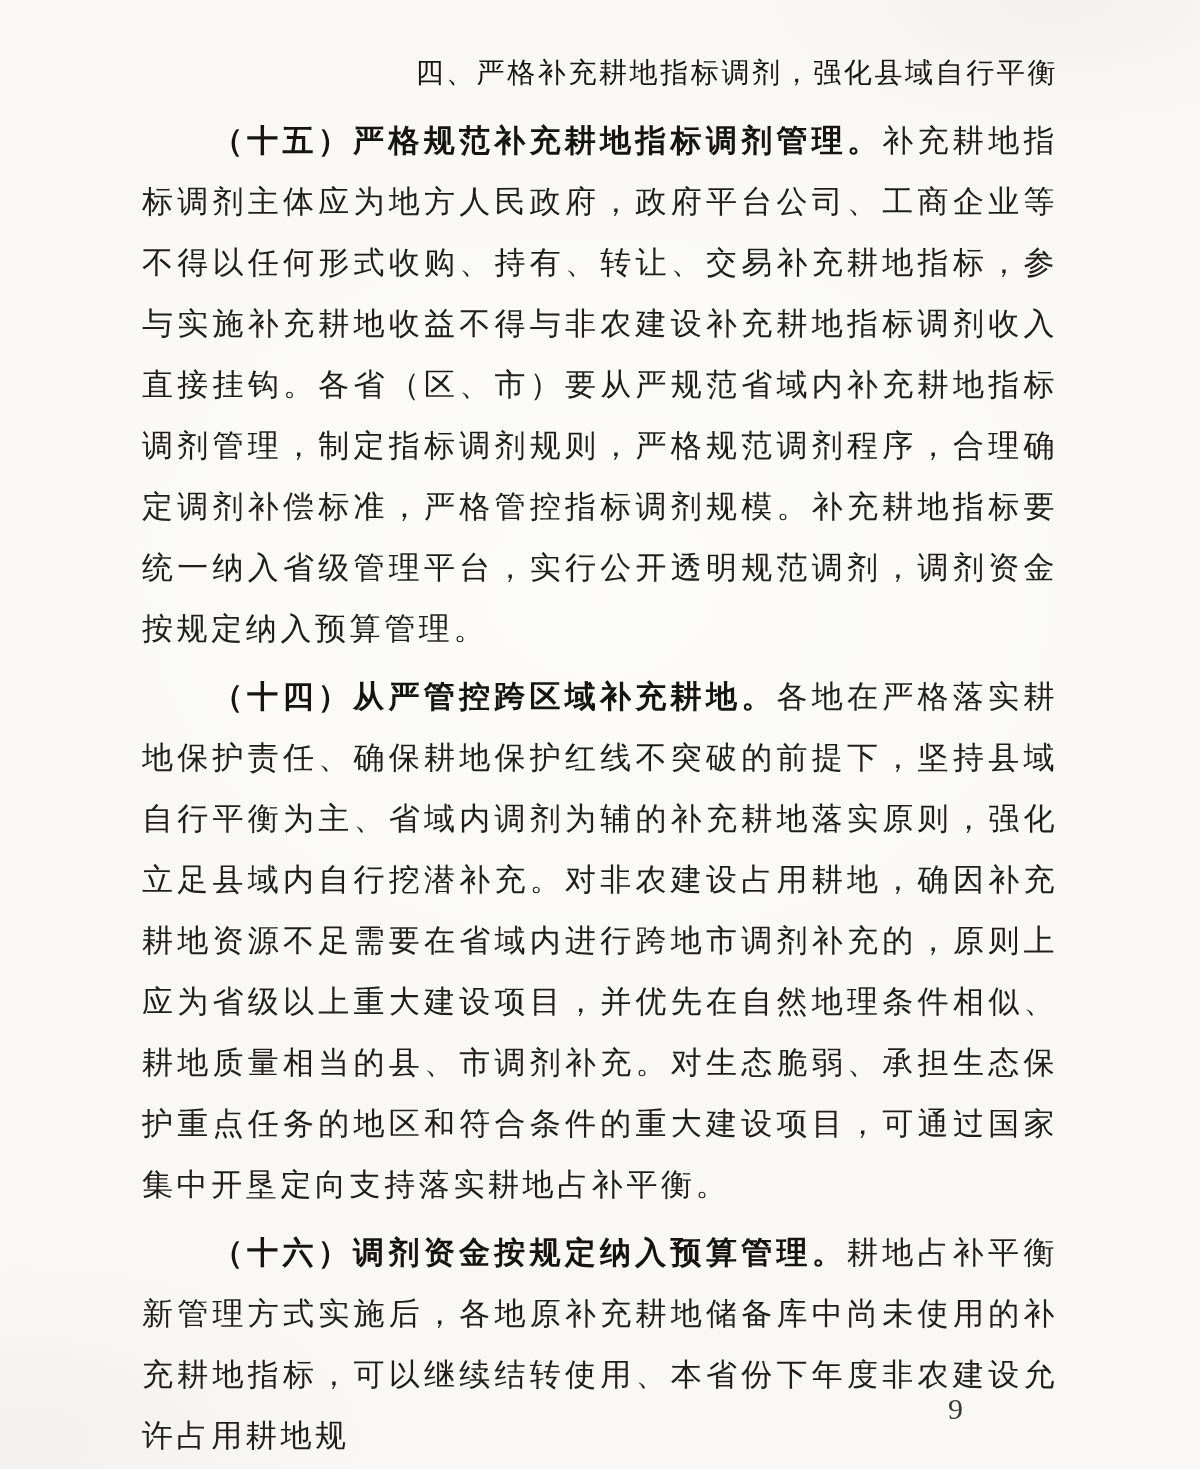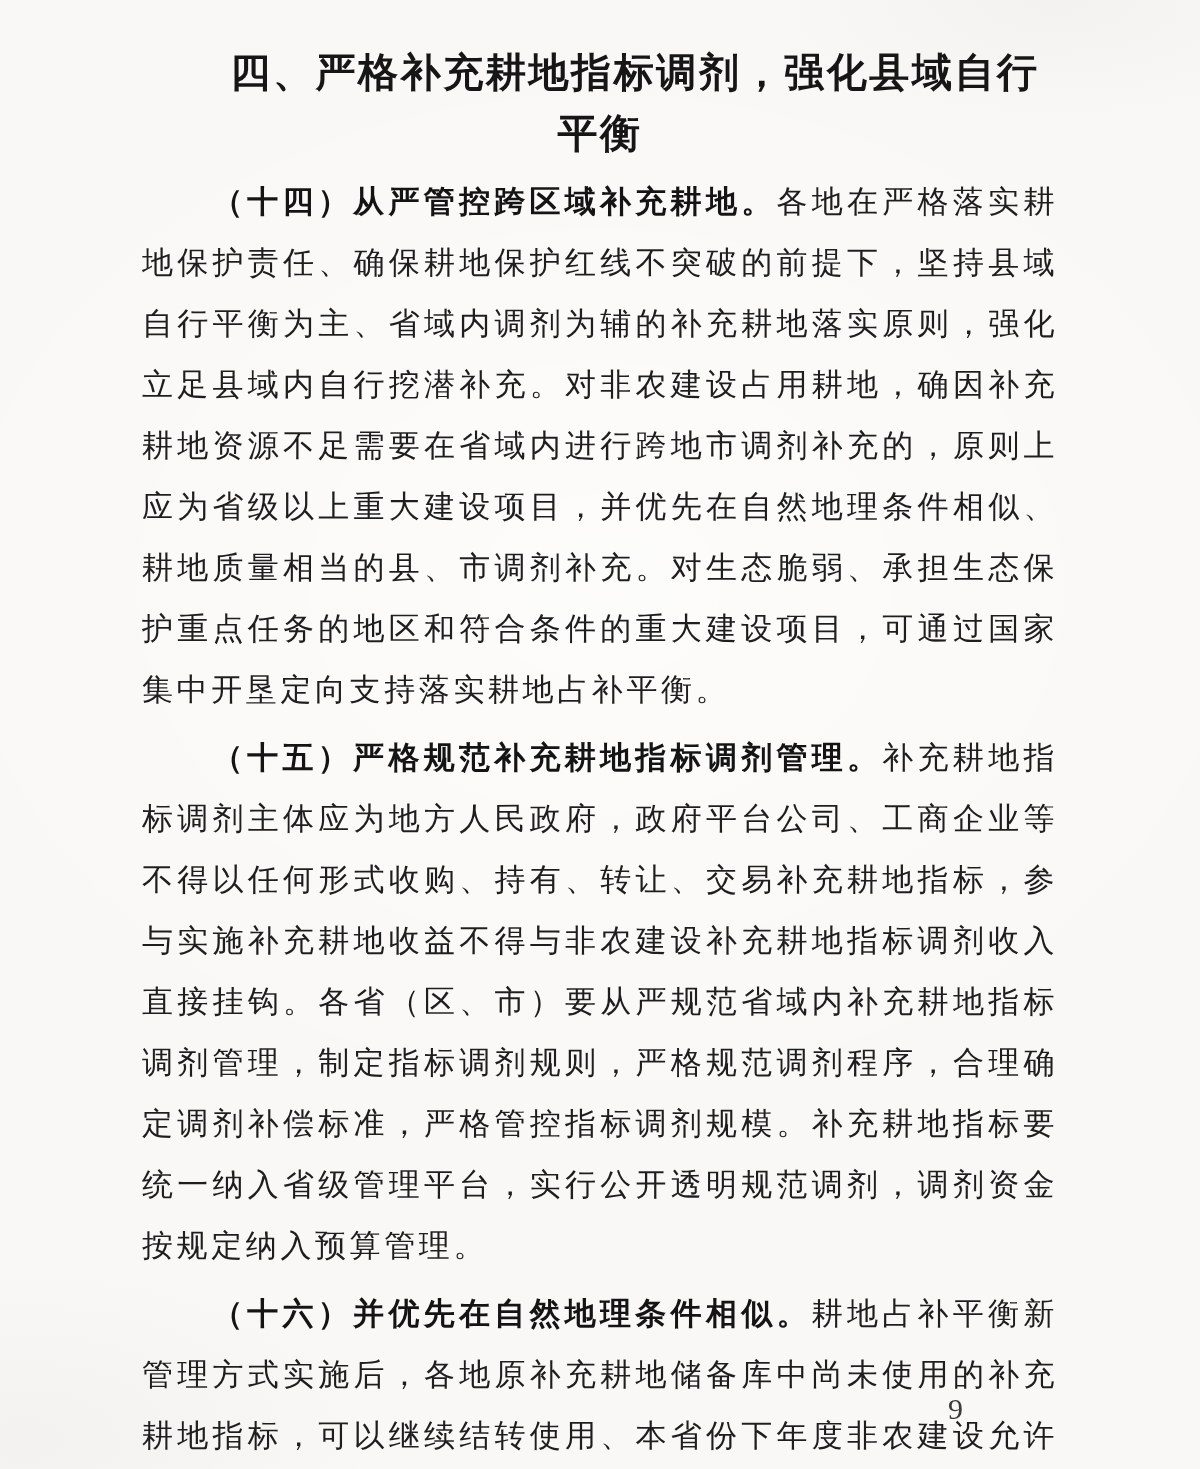--- a/index.html
+++ b/index.html
@@ -28,25 +28,25 @@
     width: 916px;
     text-align: justify;
     text-justify: inter-character;
     font-size: 31px;
     line-height: 61px;
     letter-spacing: 3.6px;
     filter: blur(0.35px);
   }
   .section-heading {
     font-family: "Liberation Sans", sans-serif;
-    font-weight: 700;
-    font-size: 40px;
+    font-weight: 400;
+    font-size: 28px;
     letter-spacing: 2.6px;
     text-indent: 70px;
-    text-align: center;
+    text-align: right;
     color: #161616;
     margin: 0;
   }
   .section-heading.h2 {
     margin-top: 8px;
   }
   .para {
     margin: 0;
     text-indent: 70px;
   }
@@ -71,18 +71,18 @@
     color: #3a3a3a;
     filter: blur(0.3px);
   }
 </style>
 </head>
 <body>
 
 <div class="page">
   <div class="content">
       <div class="section-heading">四、严格补充耕地指标调剂，强化县域自行平衡</div>
+      <p class="para"><span class="lead">（十五）严格规范补充耕地指标调剂管理。</span><span class="body-text">补充耕地指标调剂主体应为地方人民政府，政府平台公司、工商企业等不得以任何形式收购、持有、转让、交易补充耕地指标，参与实施补充耕地收益不得与非农建设补充耕地指标调剂收入直接挂钩。各省（区、市）要从严规范省域内补充耕地指标调剂管理，制定指标调剂规则，严格规范调剂程序，合理确定调剂补偿标准，严格管控指标调剂规模。补充耕地指标要统一纳入省级管理平台，实行公开透明规范调剂，调剂资金按规定纳入预算管理。</span></p>
       <p class="para"><span class="lead">（十四）从严管控跨区域补充耕地。</span><span class="body-text">各地在严格落实耕地保护责任、确保耕地保护红线不突破的前提下，坚持县域自行平衡为主、省域内调剂为辅的补充耕地落实原则，强化立足县域内自行挖潜补充。对非农建设占用耕地，确因补充耕地资源不足需要在省域内进行跨地市调剂补充的，原则上应为省级以上重大建设项目，并优先在自然地理条件相似、耕地质量相当的县、市调剂补充。对生态脆弱、承担生态保护重点任务的地区和符合条件的重大建设项目，可通过国家集中开垦定向支持落实耕地占补平衡。</span></p>
-      <p class="para"><span class="lead">（十五）严格规范补充耕地指标调剂管理。</span><span class="body-text">补充耕地指标调剂主体应为地方人民政府，政府平台公司、工商企业等不得以任何形式收购、持有、转让、交易补充耕地指标，参与实施补充耕地收益不得与非农建设补充耕地指标调剂收入直接挂钩。各省（区、市）要从严规范省域内补充耕地指标调剂管理，制定指标调剂规则，严格规范调剂程序，合理确定调剂补偿标准，严格管控指标调剂规模。补充耕地指标要统一纳入省级管理平台，实行公开透明规范调剂，调剂资金按规定纳入预算管理。</span></p>
-      <p class="para"><span class="lead">（十六）并优先在自然地理条件相似。</span><span class="body-text">耕地占补平衡新管理方式实施后，各地原补充耕地储备库中尚未使用的补充耕地指标，可以继续结转使用、本省份下年度非农建设允许占用耕地规</span></p>
+      <p class="para"><span class="lead">（十六）调剂资金按规定纳入预算管理。</span><span class="body-text">耕地占补平衡新管理方式实施后，各地原补充耕地储备库中尚未使用的补充耕地指标，可以继续结转使用、本省份下年度非农建设允许占用耕地规</span></p>
     </div>
   <div class="page-number">9</div>
 </div>
 
 </body></html>

